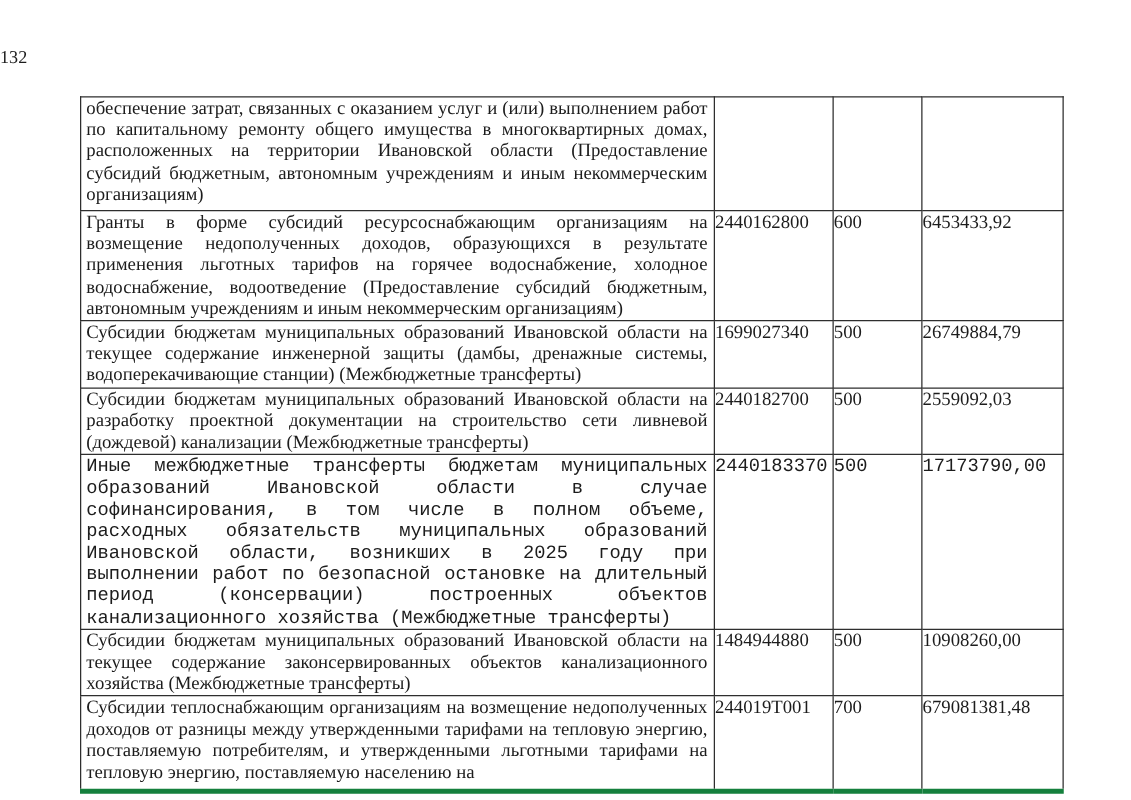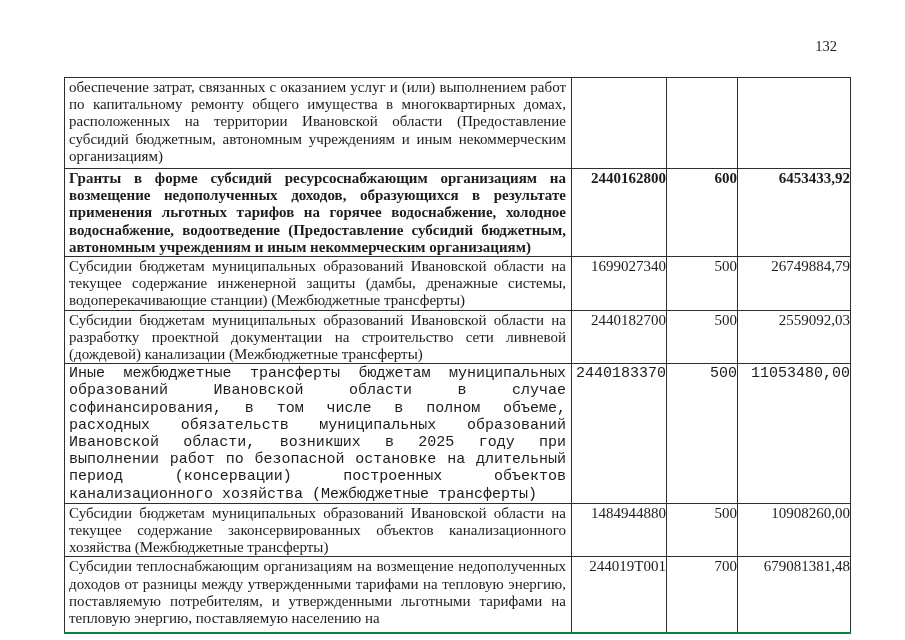--- a/index.html
+++ b/index.html
@@ -10,21 +10,21 @@
     font-family: "Liberation Serif", "DejaVu Serif", serif;
     color: #1c1c1c;
     overflow: hidden;
     position: relative;
   }
   .page-number {
     position: absolute;
     top: 38px;
     left: 0;
     width: 837px;
-    text-align: right;
+    text-align: left;
     font-size: 14.5px;
     color: #1c1c1c;
   }
   table.budget-table {
     position: absolute;
     left: 64px;
     top: 77px;
     width: 786px;
     border-collapse: collapse;
     table-layout: fixed;
@@ -34,31 +34,31 @@
   table.budget-table td {
     border: 1px solid #2e2e2e;
     vertical-align: top;
     overflow: hidden;
   }
   td.desc {
     text-align: justify;
     padding: 1px 5px 0 4px;
   }
   td.num {
-    text-align: right;
+    text-align: left;
     padding-top: 1px;
   }
   tr.r1 { height: 91px; margin-left: 14px; }
-  tr.r2 { height: 85px; font-weight: bold; }
+  tr.r2 { height: 85px; }
   tr.r3 { height: 51px; }
   tr.r4 { height: 51px; }
   tr.r5 { height: 105px; font-family: Liberation Mono, monospace; }
   tr.r6 { height: 51px; }
   tr.r7 { height: 76px; }
-  tr.r7 td { border-bottom: 2px solid #15803d; }
+  tr.r7 td { border-bottom: 4px solid #15803d; }
   .clip {
     overflow: hidden;
     max-height: 74px;
   }
 </style>
 </head>
 <body>
 
 <div class="page-number">132</div>
 
@@ -91,21 +91,21 @@
     <tr class="r4">
       <td class="desc">Субсидии бюджетам муниципальных образований Ивановской области на разработку проектной документации на строительство сети ливневой (дождевой) канализации (Межбюджетные трансферты)</td>
       <td class="num">2440182700</td>
       <td class="num">500</td>
       <td class="num">2559092,03</td>
     </tr>
     <tr class="r5">
       <td class="desc">Иные межбюджетные трансферты бюджетам муниципальных образований Ивановской области в случае софинансирования, в том числе в полном объеме, расходных обязательств муниципальных образований Ивановской области, возникших в 2025 году при выполнении работ по безопасной остановке на длительный период (консервации) построенных объектов канализационного хозяйства (Межбюджетные трансферты)</td>
       <td class="num">2440183370</td>
       <td class="num">500</td>
-      <td class="num">11053480,00</td>
+      <td class="num">17173790,00</td>
     </tr>
     <tr class="r6">
       <td class="desc">Субсидии бюджетам муниципальных образований Ивановской области на текущее содержание законсервированных объектов канализационного хозяйства (Межбюджетные трансферты)</td>
       <td class="num">1484944880</td>
       <td class="num">500</td>
       <td class="num">10908260,00</td>
     </tr>
     <tr class="r7">
       <td class="desc">
           <div class="clip">Субсидии теплоснабжающим организациям на возмещение недополученных доходов от разницы между утвержденными тарифами на тепловую энергию, поставляемую потребителям, и утвержденными льготными тарифами на тепловую энергию, поставляемую населению на</div>

